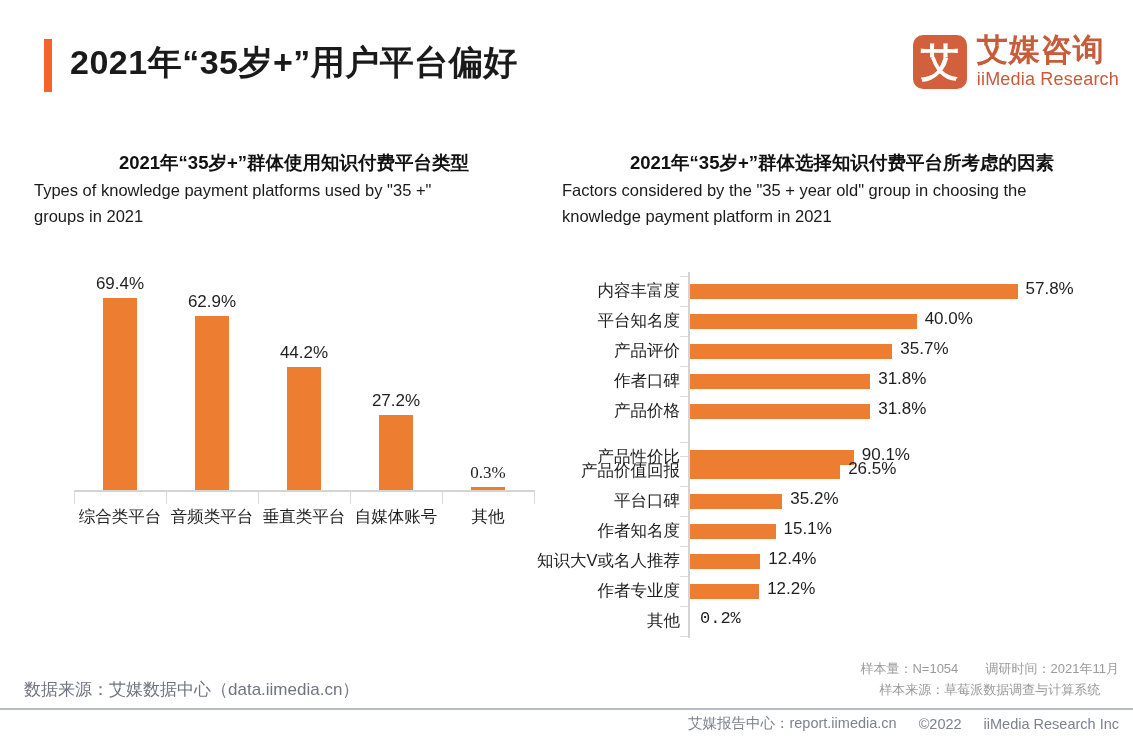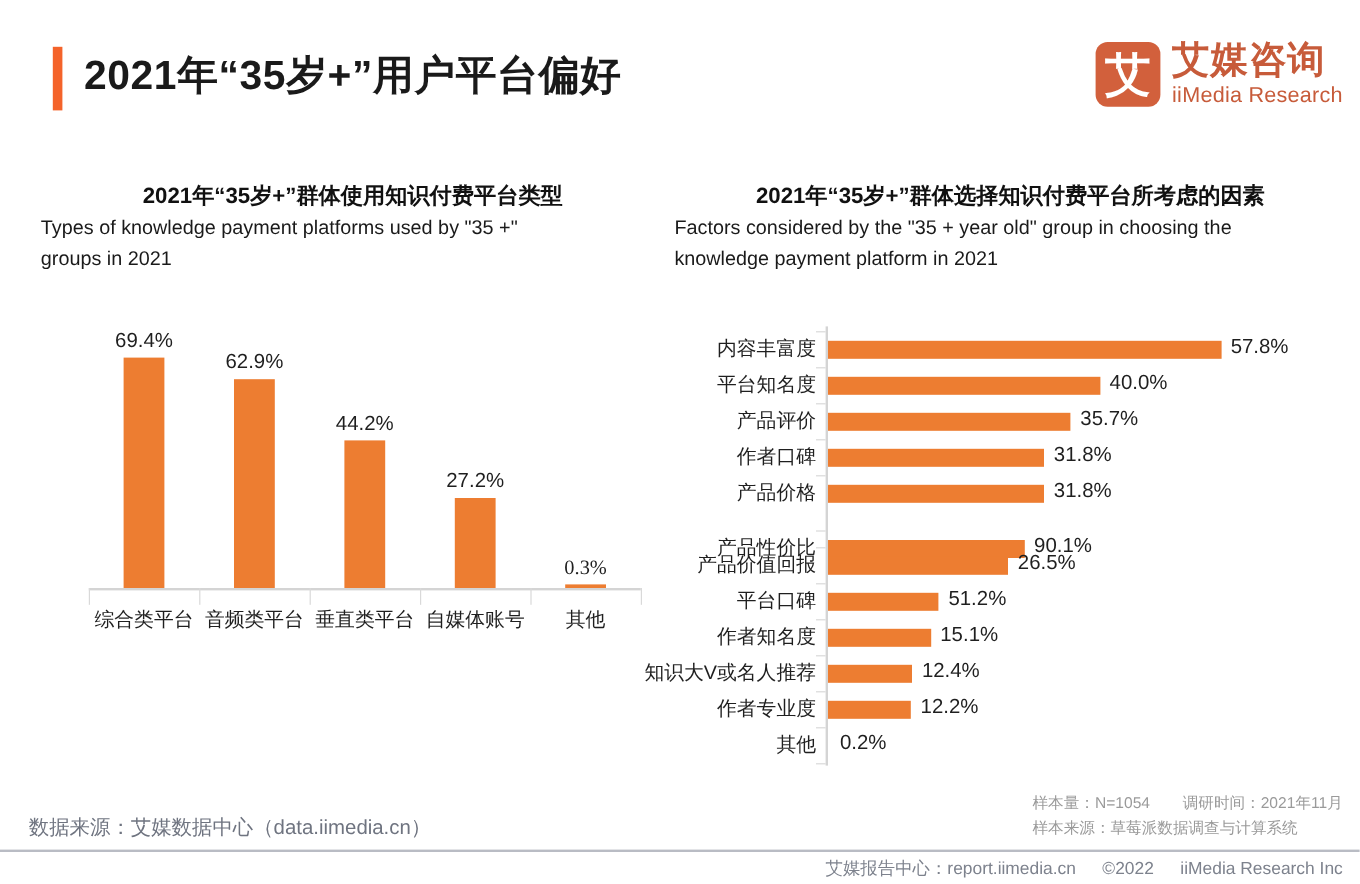--- a/index.html
+++ b/index.html
@@ -210,21 +210,21 @@
     top: 3px;
     font-size: 17px;
     color: #1f1f1f;
     white-space: nowrap;
   }
 
   
   #sample-note {
     position: absolute;
     right: 14px; top: 658px;
-    text-align: left;
+    text-align: center;
     font-size: 13px;
     color: #9a9a9a;
     line-height: 1.62;
   }
 
   
   #source-line {
     position: absolute;
     left: 24px; top: 678px;
     font-size: 17px;
@@ -364,21 +364,21 @@
     <div class="hrow" style="top: 184px;">
       <div class="hrow-label">产品价值回报</div>
       <div class="hrow-tick"></div>
       <div class="hbar" style="width: 150.167px; background: rgb(237, 125, 49);"></div>
       <div class="hrow-value" style="left: 328.167px;">26.5%</div>
     </div>
     <div class="hrow" style="top: 214px;">
       <div class="hrow-label">平台口碑</div>
       <div class="hrow-tick"></div>
       <div class="hbar" style="width: 92.3667px; background: rgb(237, 125, 49);"></div>
-      <div class="hrow-value" style="left: 270.367px;">51.2%</div>
+      <div class="hrow-value" style="left: 270.367px;">35.2%</div>
     </div>
     <div class="hrow" style="top: 244px;">
       <div class="hrow-label">作者知名度</div>
       <div class="hrow-tick"></div>
       <div class="hbar" style="width: 85.5667px; background: rgb(237, 125, 49);"></div>
       <div class="hrow-value" style="left: 263.567px;">15.1%</div>
     </div>
     <div class="hrow" style="top: 274px;">
       <div class="hrow-label">知识大V或名人推荐</div>
       <div class="hrow-tick"></div>
@@ -387,21 +387,21 @@
     </div>
     <div class="hrow" style="top: 304px;">
       <div class="hrow-label">作者专业度</div>
       <div class="hrow-tick"></div>
       <div class="hbar" style="width: 69.1333px; background: rgb(237, 125, 49);"></div>
       <div class="hrow-value" style="left: 247.133px;">12.2%</div>
     </div>
     <div class="hrow" style="top: 334px;">
       <div class="hrow-label">其他</div>
       <div class="hrow-tick"></div>
-      <div class="hrow-value" style="left: 180px;">0.2%</div>
+      <div class="hrow-value" style="left: 180px; font-family: Liberation Mono, monospace;">0.2%</div>
     </div>
     <div class="hrow-tick" style="top: 364px;"></div>
   </div>
 
 <div id="sample-note">
   <div>
     <span>样本量：N=1054</span>
     <span style="display:inline-block;width:20px"></span>
     <span>调研时间：2021年11月</span>
   </div>

